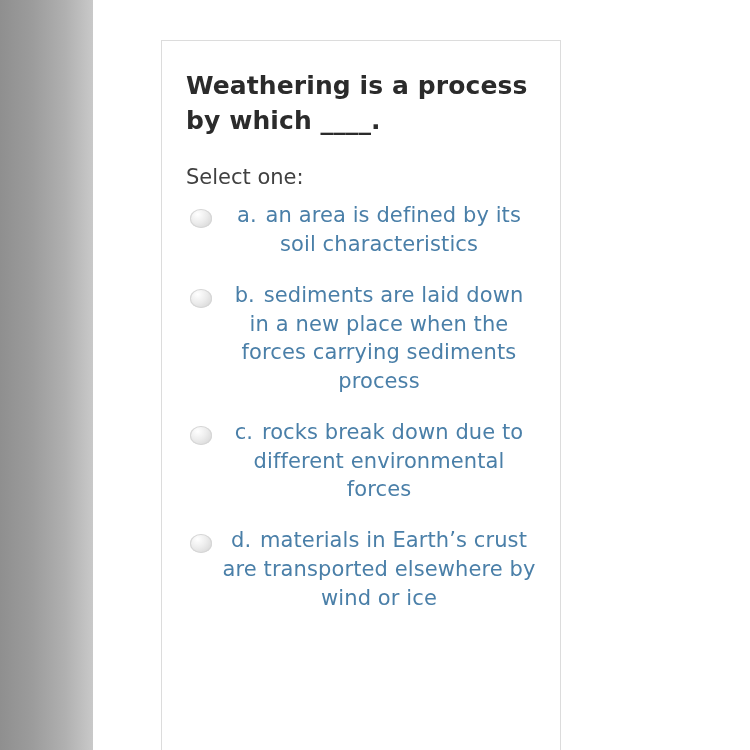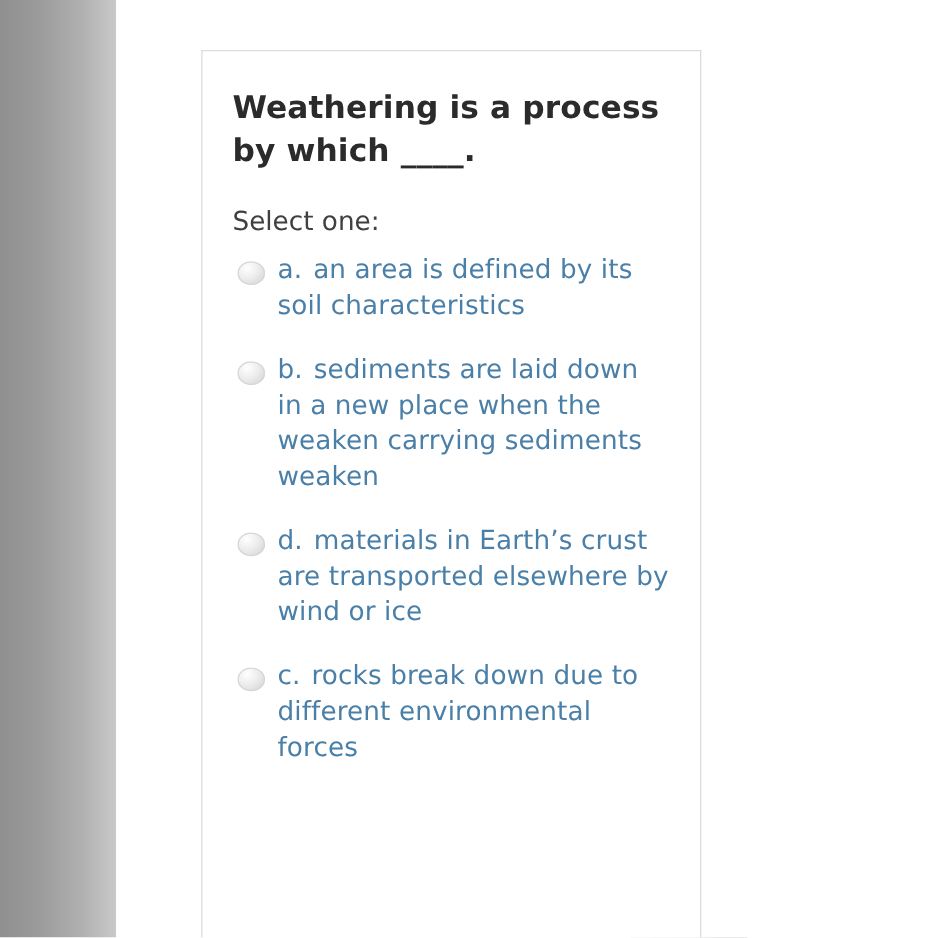--- a/index.html
+++ b/index.html
@@ -70,20 +70,21 @@
   }
   .options {
     margin: 0;
     padding: 0;
     list-style: none;
   }
   .option {
     position: relative;
     padding-left: 36px;
     margin-bottom: 22px;
+    text-align: center;
   }
   .radio {
     position: absolute;
     left: 4px;
     top: 8px;
     width: 22px;
     height: 19px;
     border-radius: 50%;
     background: radial-gradient(ellipse at 35% 28%, #ffffff 0%, #ececec 45%, #cfcfcf 100%);
     box-shadow: inset 0 0 0 1px #d6d6d6;
@@ -121,36 +122,36 @@
           <span class="option-label">
             <span class="marker">a.</span>
             <span>an area is defined by its soil characteristics</span>
           </span>
         </li>
 
         <li class="option">
           <span class="radio"></span>
           <span class="option-label">
             <span class="marker">b.</span>
-            <span>sediments are laid down in a new place when the weaken carrying sediments weaken</span>
+            <span>sediments are laid down in a new place when the forces carrying sediments process</span>
+          </span>
+        </li>
+
+        <li class="option">
+          <span class="radio"></span>
+          <span class="option-label">
+            <span class="marker">c.</span>
+            <span>rocks break down due to different environmental forces</span>
           </span>
         </li>
 
         <li class="option">
           <span class="radio"></span>
           <span class="option-label">
             <span class="marker">d.</span>
             <span>materials in Earth’s crust are transported elsewhere by wind or ice</span>
           </span>
         </li>
 
-        <li class="option">
-          <span class="radio"></span>
-          <span class="option-label">
-            <span class="marker">c.</span>
-            <span>rocks break down due to different environmental forces</span>
-          </span>
-        </li>
-
       </ul>
     </div>
   </div>
 </div>
 
 </body></html>

